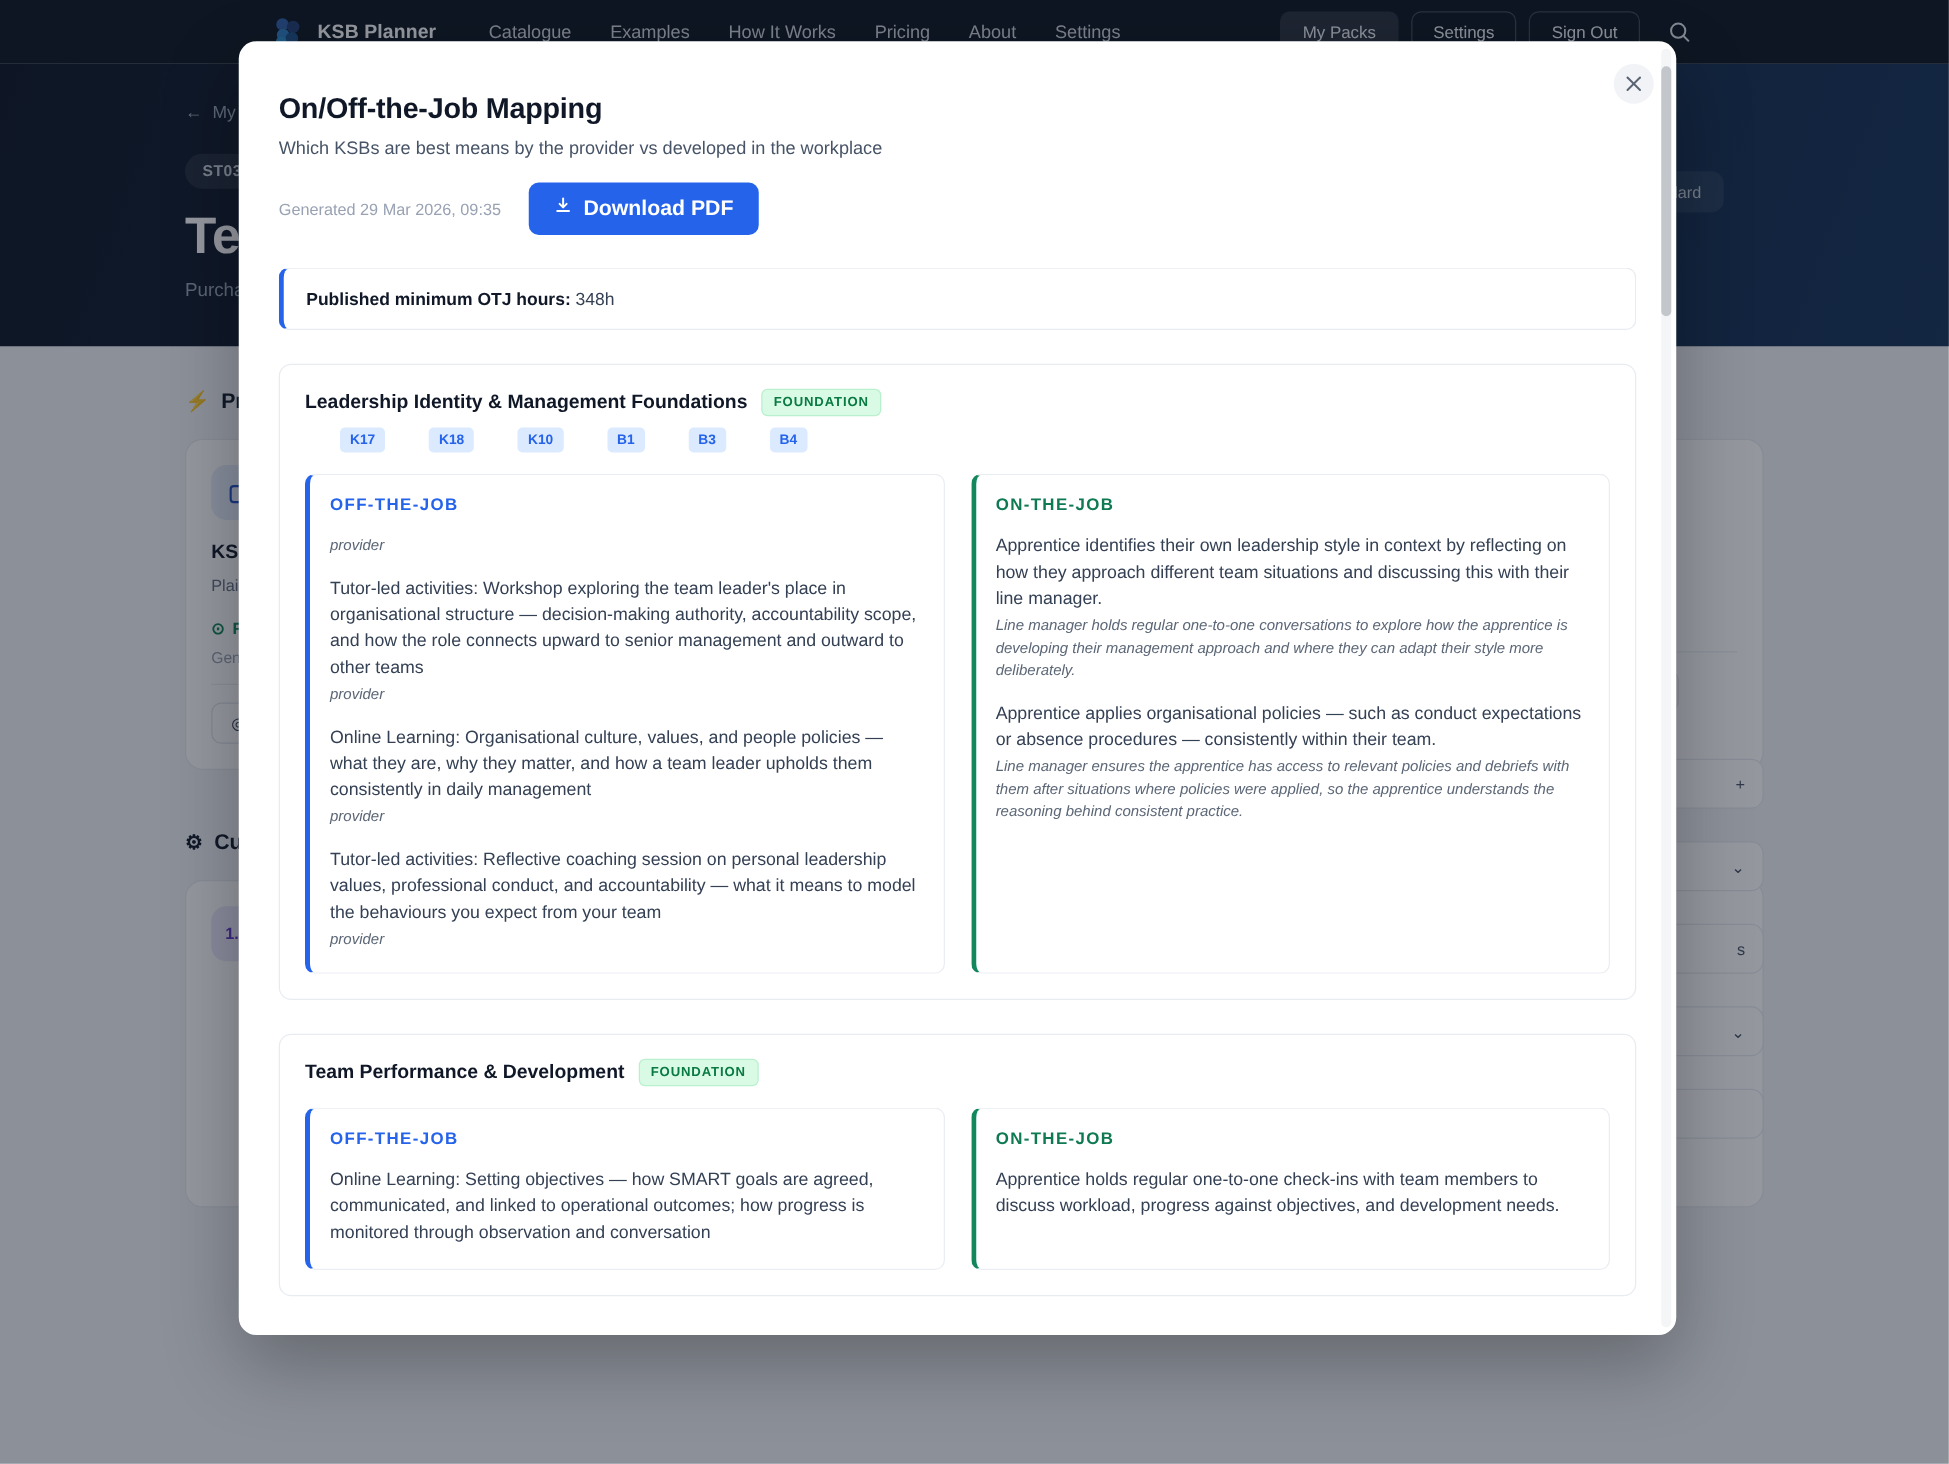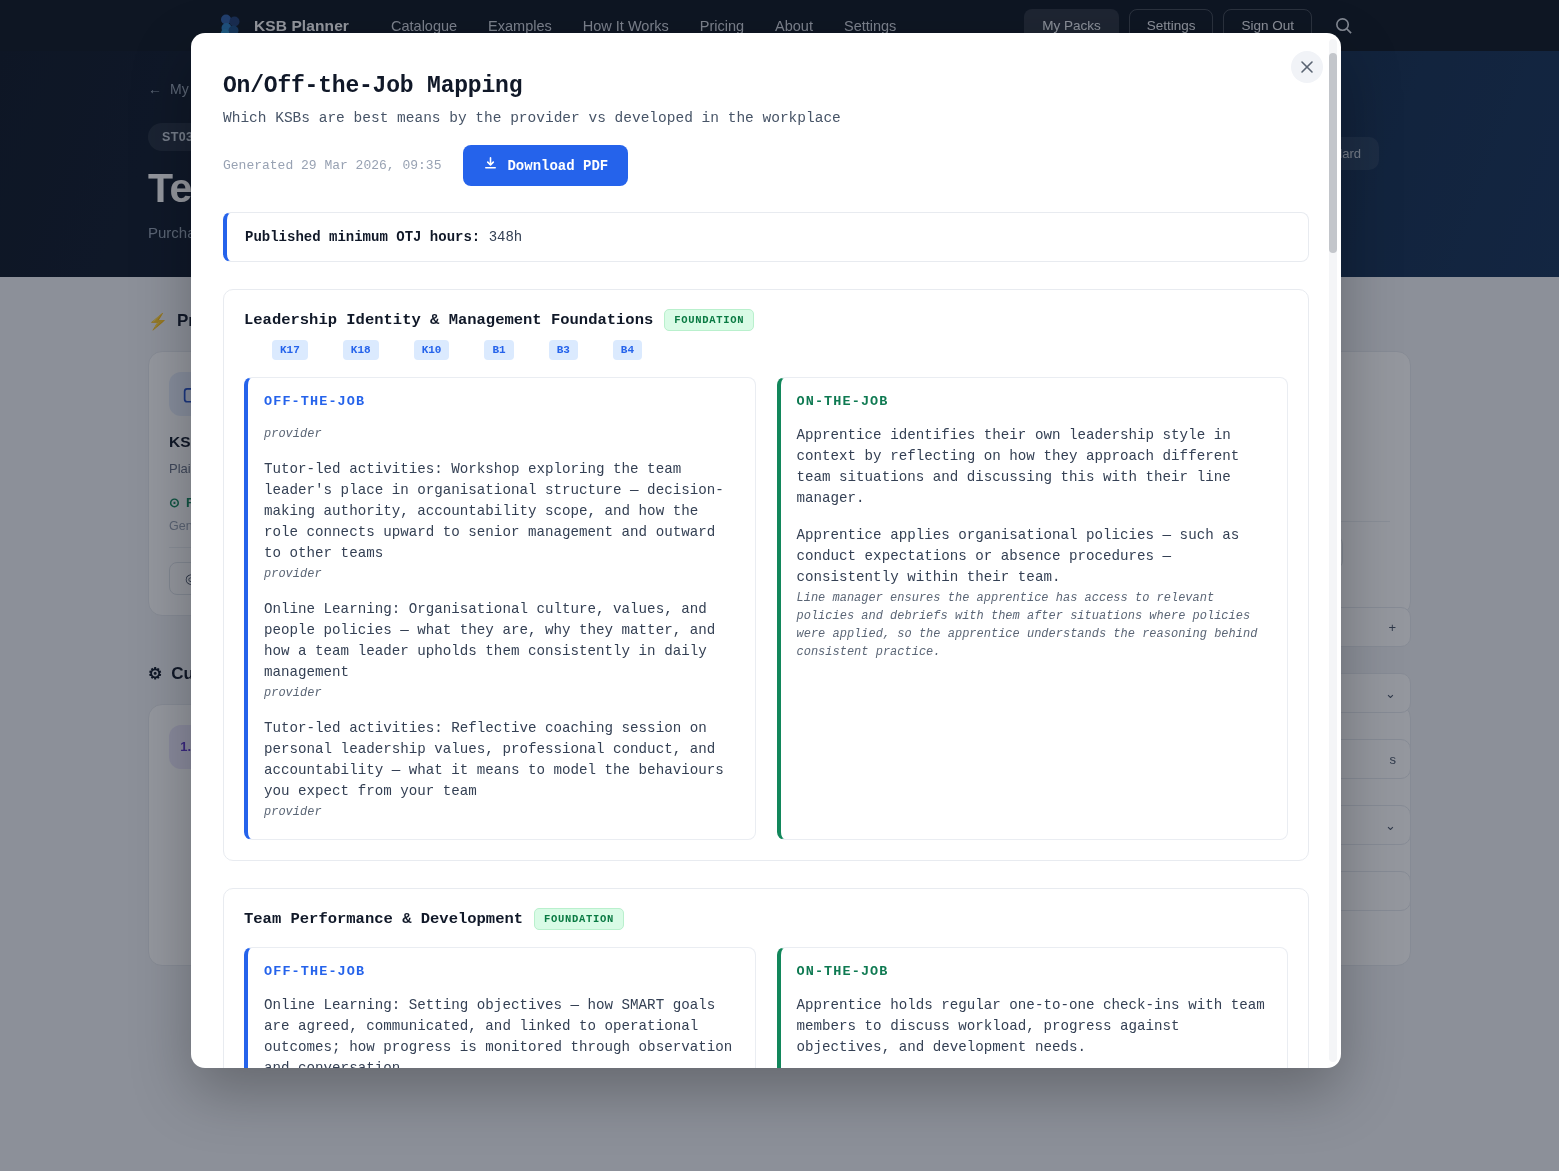--- a/index.html
+++ b/index.html
@@ -90,42 +90,42 @@
 
   
   .scrim { position: absolute; inset: 0; background: rgba(17,24,39,0.45); z-index: 10; }
 
   .modal {
     position: absolute; z-index: 11;
     left: 191px; top: 33px; width: 1150px; height: 1035px;
     background: #ffffff; border-radius: 14px;
     overflow: hidden;
     box-shadow: 0 24px 60px rgba(0,0,0,0.28);
-    display: flex; flex-direction: column; font-family: Liberation Mono, monospace;
+    display: flex; flex-direction: column;
   }
   .modal-scroll {
     overflow: hidden;
     padding: 40px 32px 0 32px;
     position: relative;
     height: 100%;
   }
   .modal-close {
     position: absolute; right: 18px; top: 18px;
     width: 32px; height: 32px; border-radius: 50%;
     background: #f1f3f7; border: none; cursor: pointer;
     display: flex; align-items: center; justify-content: center;
     color: #5a6472; z-index: 5;
   }
   .modal-title { font-size: 23px; font-weight: bold; color: #101828; letter-spacing: -.2px; }
   .modal-sub { margin-top: 11px; font-size: 14.5px; color: #475467; }
   .modal-metarow { margin-top: 19px; display: flex; align-items: center; gap: 22px; }
   .modal-gen { font-size: 13px; color: #98a2b3; }
   .dl-btn {
     background: #2563eb; color: #fff; border: none; border-radius: 8px;
-    font-size: 14px; font-weight: bold; font-family: inherit;
+    font-size: 17px; font-weight: bold; font-family: inherit;
     padding: 11px 20px; display: flex; align-items: center; gap: 9px; cursor: pointer;
   }
 
   .otj-note {
     margin-top: 26px;
     border: 1px solid #e8ebf0; border-left: 4px solid #2563eb;
     border-radius: 8px; padding: 16px 18px;
     font-size: 14px; color: #344054;
   }
   .otj-note b { color: #101828; }
@@ -403,20 +403,21 @@
           </div>
           <div class="item">
             <div class="item-main">Tutor-led activities: Reflective coaching session on personal leadership values, professional conduct, and accountability — what it means to model the behaviours you expect from your team</div>
             <div class="item-note">provider</div>
           </div>
         </div>
         <div class="col on">
           <div class="col-head">ON-THE-JOB</div>
           <div class="item">
             <div class="item-main">Apprentice identifies their own leadership style in context by reflecting on how they approach different team situations and discussing this with their line manager.</div>
+            <div class="item-note">Line manager holds regular one-to-one conversations to explore how the apprentice is developing their management approach and where they can adapt their style more deliberately.</div>
           </div>
           <div class="item">
             <div class="item-main">Apprentice applies organisational policies — such as conduct expectations or absence procedures — consistently within their team.</div>
             <div class="item-note">Line manager ensures the apprentice has access to relevant policies and debriefs with them after situations where policies were applied, so the apprentice understands the reasoning behind consistent practice.</div>
           </div>
         </div>
       </div>
     </div>
 
     <div class="group-card">

